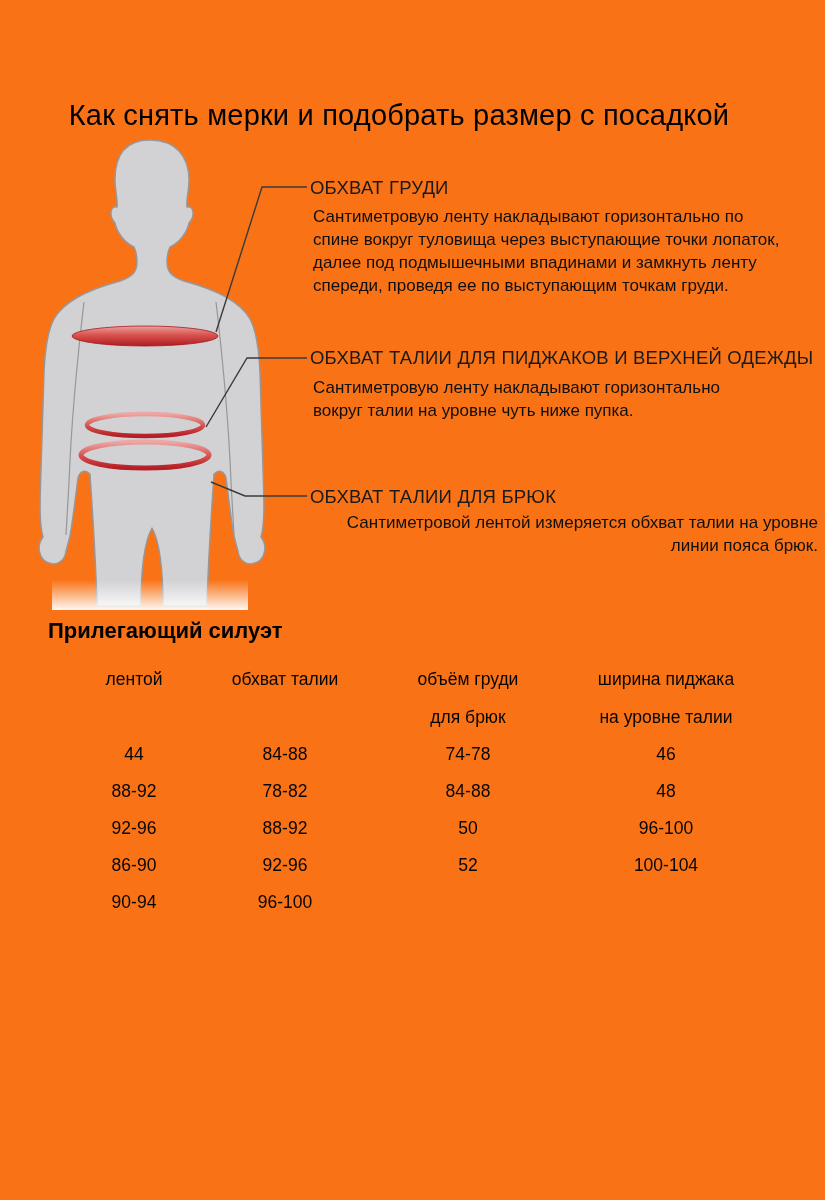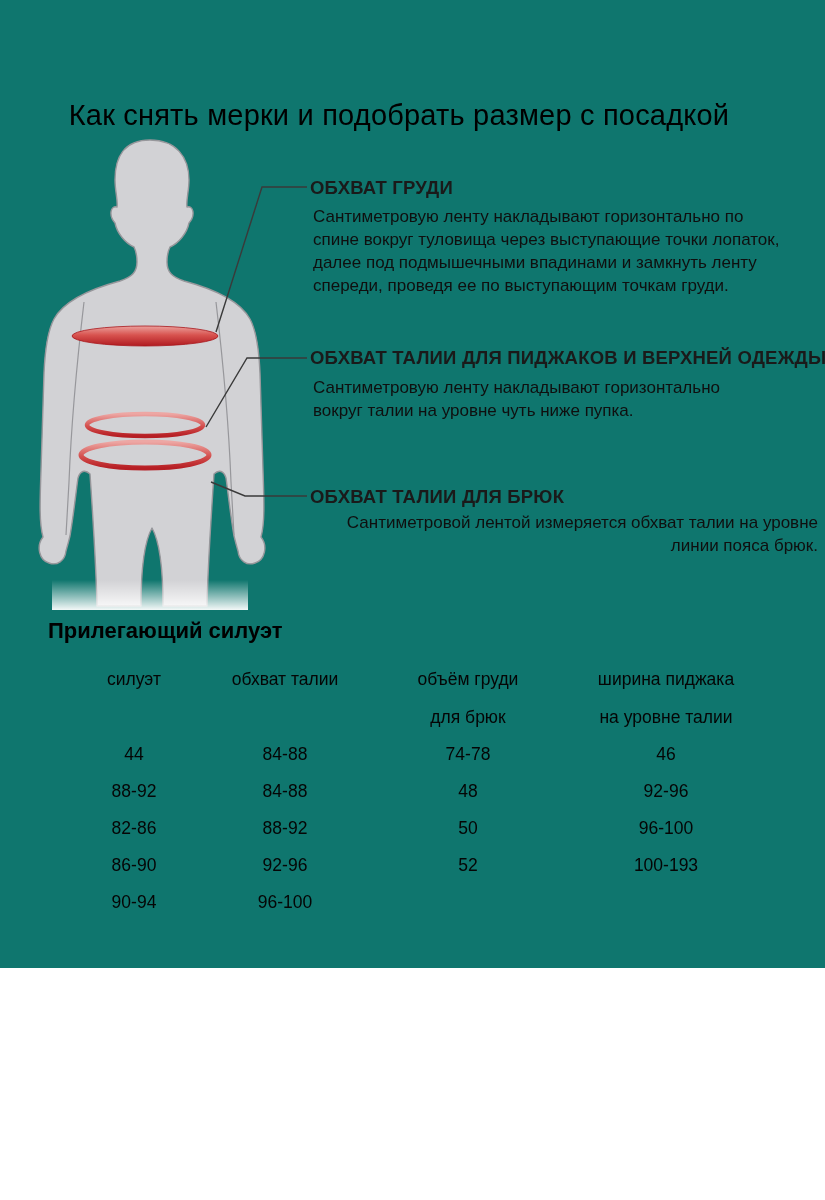--- a/index.html
+++ b/index.html
@@ -1,28 +1,28 @@
 <!DOCTYPE html>
 <html><head>
 <meta charset="utf-8">
 <style>
   html,body { margin:0; padding:0; background:#ffffff; }
   .page {
-    position:relative; width:825px; height:968px; background:#0f766e;
+    position:relative; width:825px; height:1200px; background:#f97316;
     font-family:"Liberation Sans", sans-serif; color:#111;
     overflow:hidden;
   }
   .page-title {
     position:absolute; top:80px; left:0; width:798px; text-align:center;
     font-size:29px; font-weight:400; color:#000; letter-spacing:0.2px;
     white-space:nowrap;
   }
   .figure-wrap { position:absolute; left:0; top:130px; width:320px; height:480px; }
   .sec-heading {
-    position:absolute; left:310px; font-size:18.5px; font-weight:700; color:#1a1a1a;
+    position:absolute; left:310px; font-size:18.5px; font-weight:400; color:#1a1a1a;
     white-space:nowrap; letter-spacing:0.2px;
   }
   .sec-body {
     position:absolute; left:313px; width:505px; font-size:17px; line-height:23px;
     color:#0f0f0f; white-space:pre-line;
   }
   .h-chest { top:177px; }
   .b-chest { top:205px; }
   .h-jacket { top:347px; }
   .b-jacket { top:376px; }
@@ -133,47 +133,47 @@
 вокруг талии на уровне чуть ниже пупка.</div>
 
   <div class="sec-heading h-trouser">ОБХВАТ ТАЛИИ ДЛЯ БРЮК</div>
   <div class="sec-body b-trouser">Сантиметровой лентой измеряется обхват талии на уровне
 линии пояса брюк.</div>
 
   <div class="table-title">Прилегающий силуэт</div>
 
   <div class="size-table">
 
-    <div class="cell">силуэт</div>
+    <div class="cell">лентой</div>
     <div class="cell">обхват талии</div>
     <div class="cell">объём груди</div>
     <div class="cell">ширина пиджака</div>
 
     <div class="cell"></div>
     <div class="cell"></div>
     <div class="cell">для брюк</div>
     <div class="cell">на уровне талии</div>
 
     <div class="cell">44</div>
     <div class="cell">84-88</div>
     <div class="cell">74-78</div>
 
     <div class="cell">46</div>
     <div class="cell">88-92</div>
+    <div class="cell">78-82</div>
     <div class="cell">84-88</div>
 
     <div class="cell">48</div>
     <div class="cell">92-96</div>
-    <div class="cell">82-86</div>
     <div class="cell">88-92</div>
 
     <div class="cell">50</div>
     <div class="cell">96-100</div>
     <div class="cell">86-90</div>
     <div class="cell">92-96</div>
 
     <div class="cell">52</div>
-    <div class="cell">100-193</div>
+    <div class="cell">100-104</div>
     <div class="cell">90-94</div>
     <div class="cell">96-100</div>
   </div>
 
 </div>
 
 </body></html>

